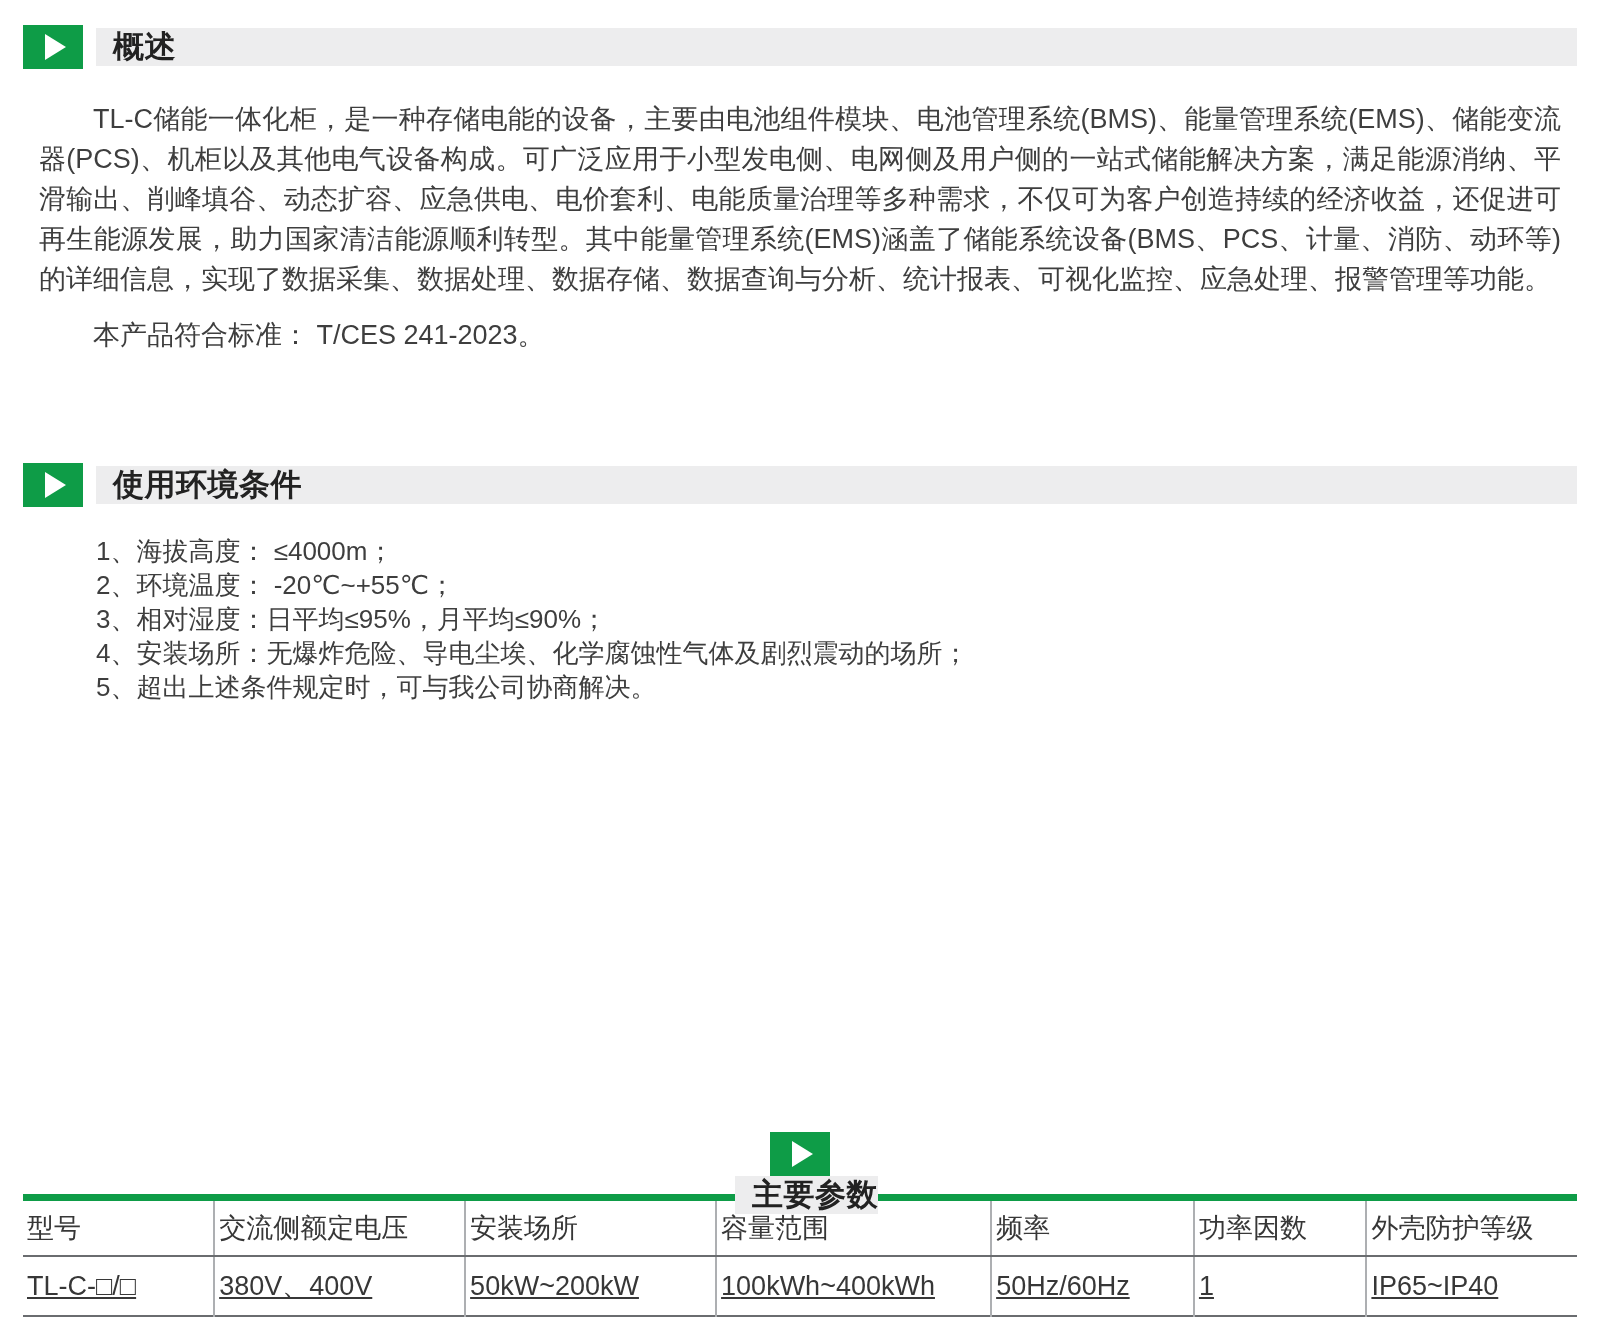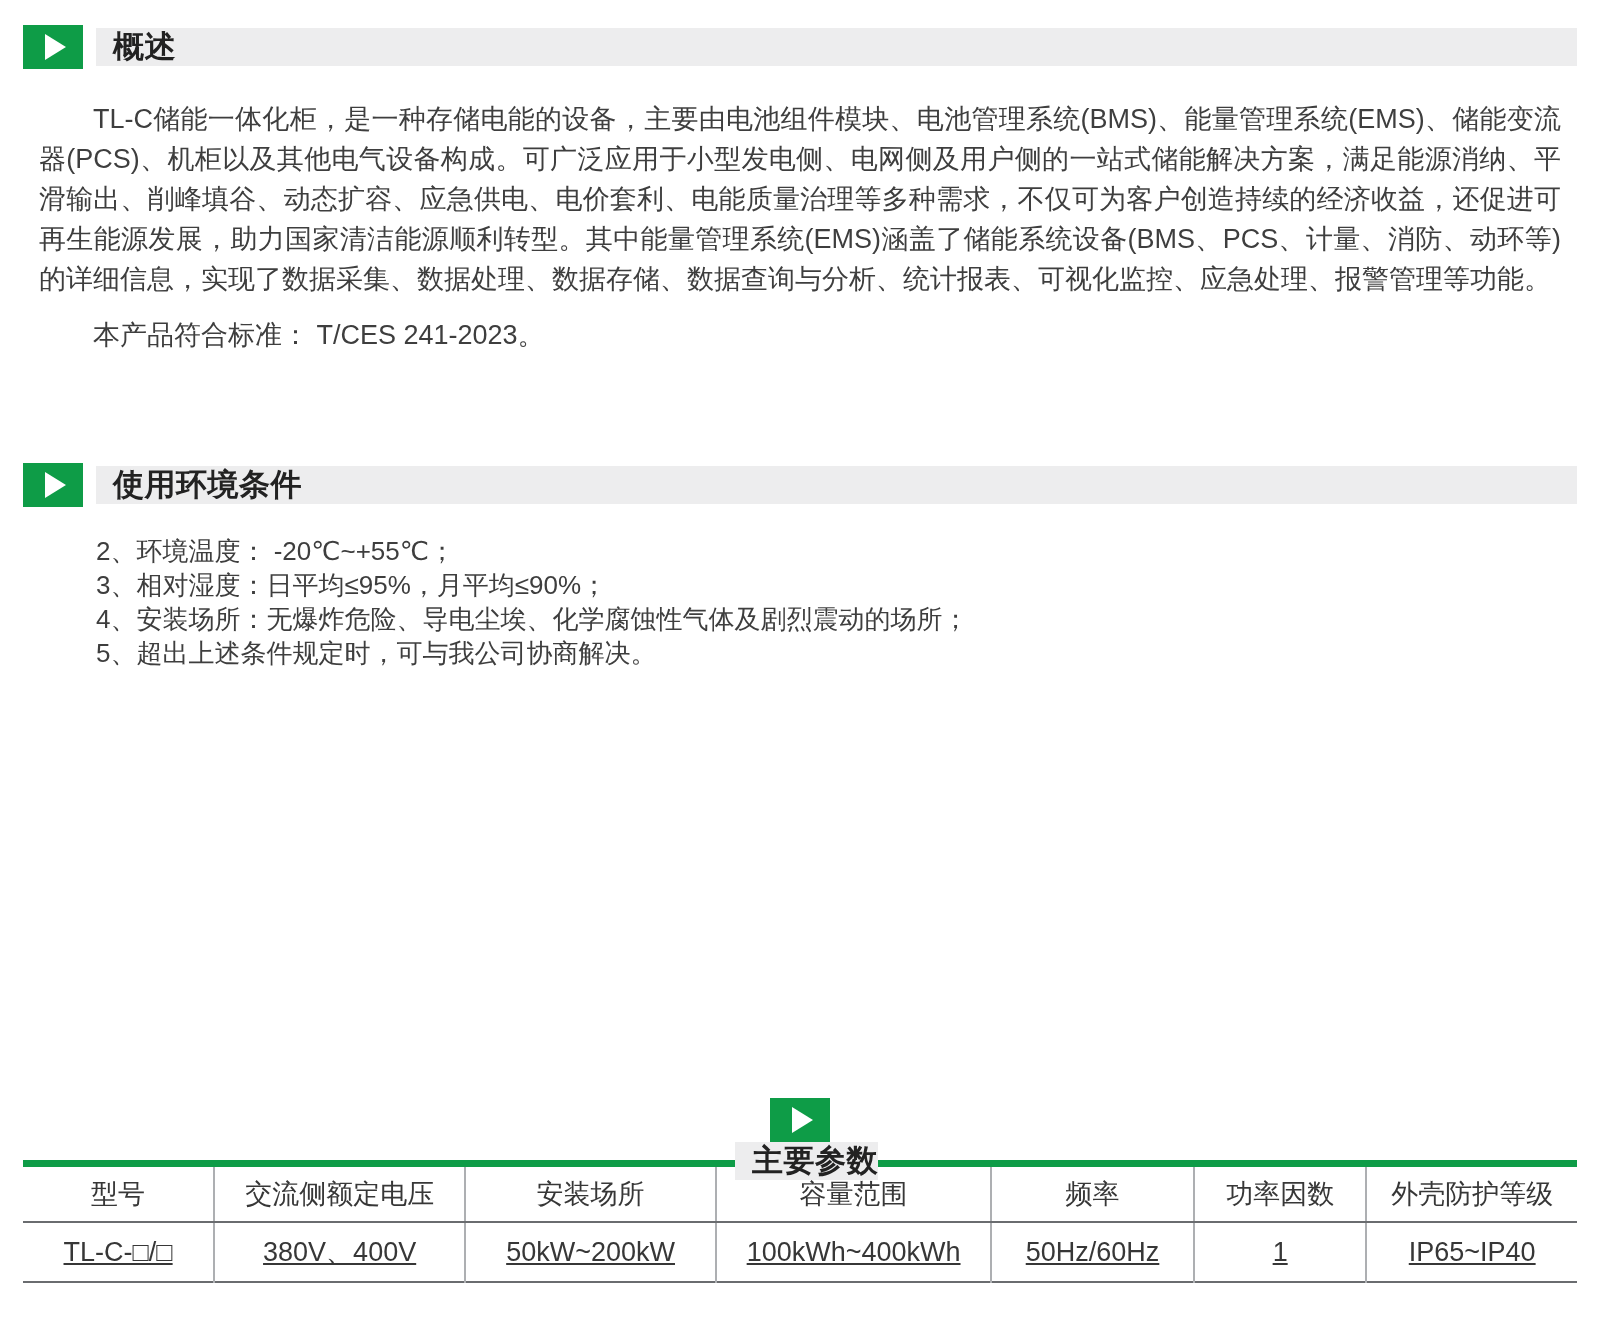--- a/index.html
+++ b/index.html
@@ -93,21 +93,21 @@
     width: 100%;
     border-collapse: collapse;
     table-layout: fixed;
     border-top: 7px solid #0E9C47;
     border-bottom: 2px solid #6A6C6F;
     font-size: 27px;
     color: #373737;
   }
   table.param-table th,
   table.param-table td {
-    text-align: center;
+    text-align: left;
     vertical-align: middle;
     font-weight: normal;
     border-right: 2px solid #ADAFB2;
     padding: 0 4px;
     overflow: hidden;
     white-space: nowrap;
   }
   table.param-table th:last-child,
   table.param-table td:last-child {
     border-right: none;
@@ -151,20 +151,21 @@
     <div class="section-header sect-2">
       <div class="arrow-box">
         <div class="arrow-tri"></div>
       </div>
       <div class="header-bar">
         <span class="title">使用环境条件</span>
       </div>
     </div>
 
     <div class="env-list">
+      <p class="env-item">1、海拔高度： ≤4000m；</p>
       <p class="env-item">2、环境温度： -20℃~+55℃；</p>
       <p class="env-item">3、相对湿度：日平均≤95%，月平均≤90%；</p>
       <p class="env-item">4、安装场所：无爆炸危险、导电尘埃、化学腐蚀性气体及剧烈震动的场所；</p>
       <p class="env-item">5、超出上述条件规定时，可与我公司协商解决。</p>
     </div>
 
     <div class="section-header sect-3">
       <div class="arrow-box">
         <div class="arrow-tri"></div>
       </div>

